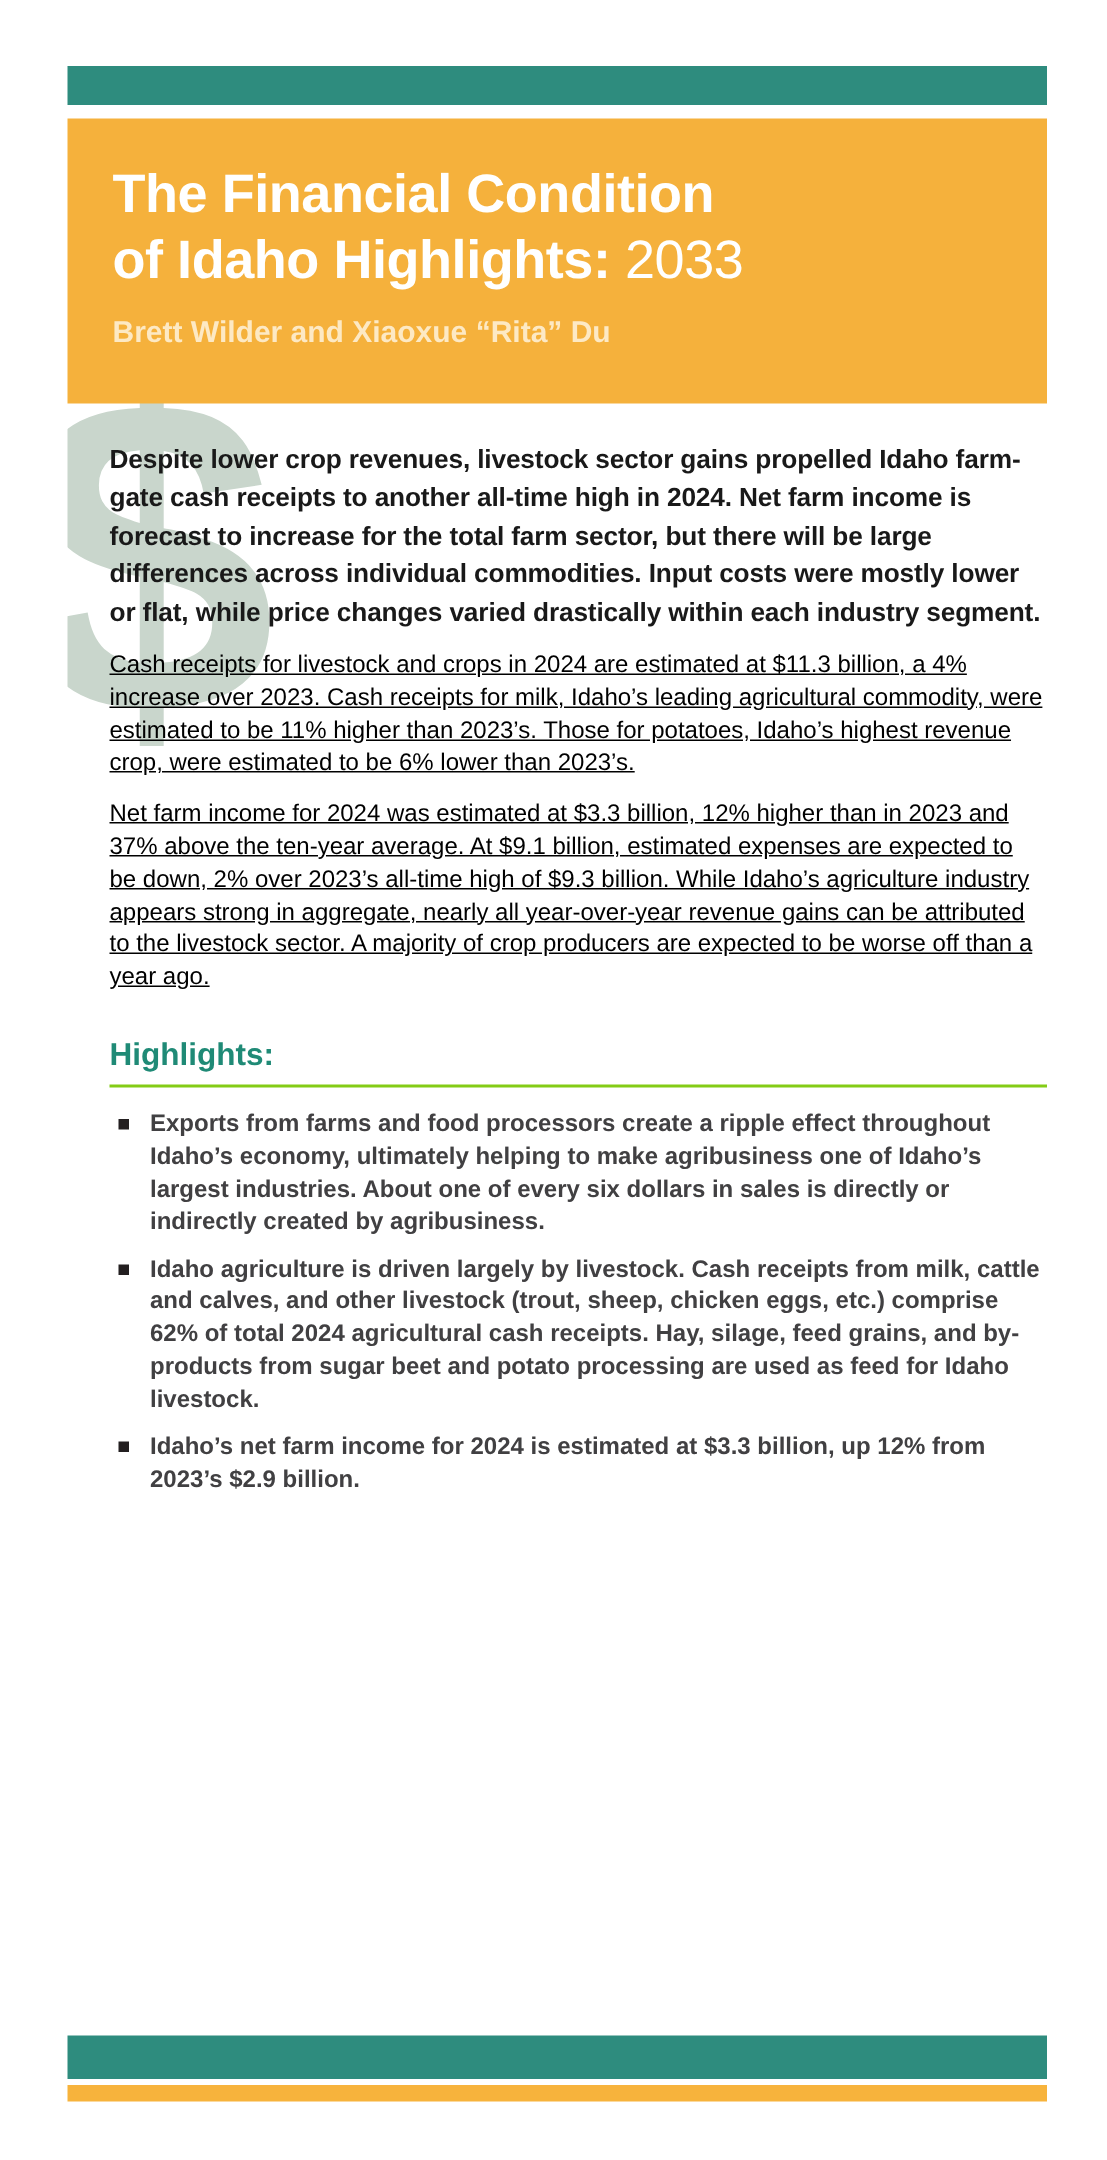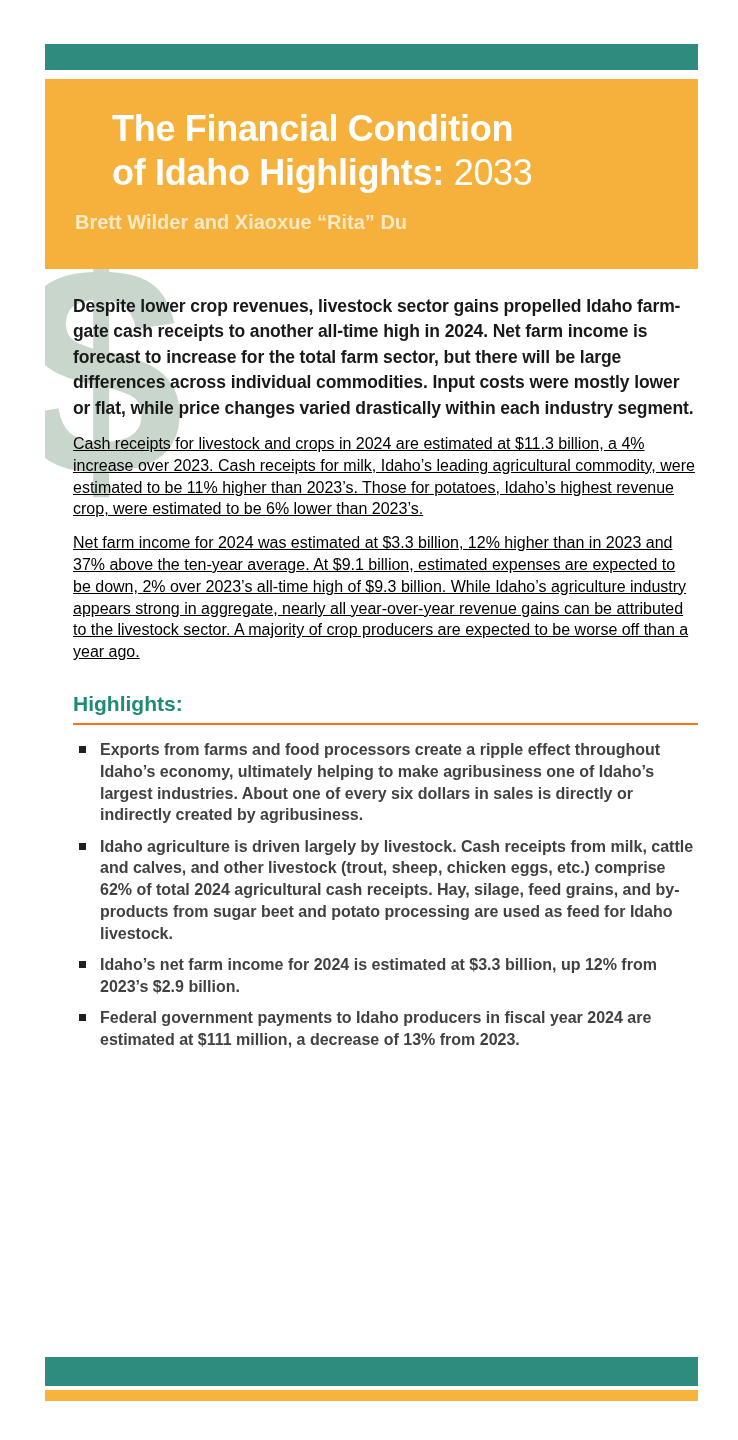--- a/index.html
+++ b/index.html
@@ -29,21 +29,20 @@
     background: #F5B13C;
     padding: 28px 20px 0 30px;
     z-index: 2;
   }
   .header h1 {
     color: #ffffff;
     font-size: 36px;
     line-height: 44px;
     font-weight: bold;
     letter-spacing: -0.3px;
-    margin-left: 37px;
   }
   .header h1 .year {
     font-weight: 300;
   }
   .authors {
     margin-top: 16px;
     color: rgba(255, 248, 235, 0.78);
     font-size: 20px;
     font-weight: 700;
   }
@@ -91,21 +90,21 @@
     line-height: 21.8px;
     width: 622px;
     text-decoration: underline;
   }
   .highlights-heading {
     margin-top: 29px;
     color: #1F8A76;
     font-size: 21px;
     font-weight: bold;
     padding-bottom: 7px;
-    border-bottom: 2px solid #f97316;
+    border-bottom: 2px solid #84cc16;
     width: 625px;
   }
   ul.highlights-list {
     list-style: none;
     margin-top: 14px;
     width: 625px;
     font-weight: bold;
   }
   ul.highlights-list li {
     position: relative;
@@ -145,18 +144,17 @@
   <p class="intro-bold">Despite lower crop revenues, livestock sector gains propelled Idaho farm-gate cash receipts to another all-time high in 2024. Net farm income is forecast to increase for the total farm sector, but there will be large differences across individual commodities. Input costs were mostly lower or flat, while price changes varied drastically within each industry segment.</p>
   <p class="body-para">Cash receipts for livestock and crops in 2024 are estimated at $11.3 billion, a 4% increase over 2023. Cash receipts for milk, Idaho’s leading agricultural commodity, were estimated to be 11% higher than 2023’s. Those for potatoes, Idaho’s highest revenue crop, were estimated to be 6% lower than 2023’s.</p>
   <p class="body-para">Net farm income for 2024 was estimated at $3.3 billion, 12% higher than in 2023 and 37% above the ten-year average. At $9.1 billion, estimated expenses are expected to be down, 2% over 2023’s all-time high of $9.3 billion. While Idaho’s agriculture industry appears strong in aggregate, nearly all year-over-year revenue gains can be attributed to the livestock sector. A majority of crop producers are expected to be worse off than a year ago.</p>
 
   <h2 class="highlights-heading">Highlights:</h2>
 
   <ul class="highlights-list">
     <li>Exports from farms and food processors create a ripple effect throughout Idaho’s economy, ultimately helping to make agribusiness one of Idaho’s largest industries. About one of every six dollars in sales is directly or indirectly created by agribusiness.</li>
     <li>Idaho agriculture is driven largely by livestock. Cash receipts from milk, cattle and calves, and other livestock (trout, sheep, chicken eggs, etc.) comprise 62% of total 2024 agricultural cash receipts. Hay, silage, feed grains, and by-products from sugar beet and potato processing are used as feed for Idaho livestock.</li>
     <li>Idaho’s net farm income for 2024 is estimated at $3.3 billion, up 12% from 2023’s $2.9 billion.</li>
-    <li>Federal government payments to Idaho producers in fiscal year 2024 are estimated at $111 million, a decrease of 13% from 2023.</li>
   </ul>
 </div>
 
 <div class="band band-bot-teal"></div>
 <div class="band band-bot-orange"></div>
 
 </body></html>

